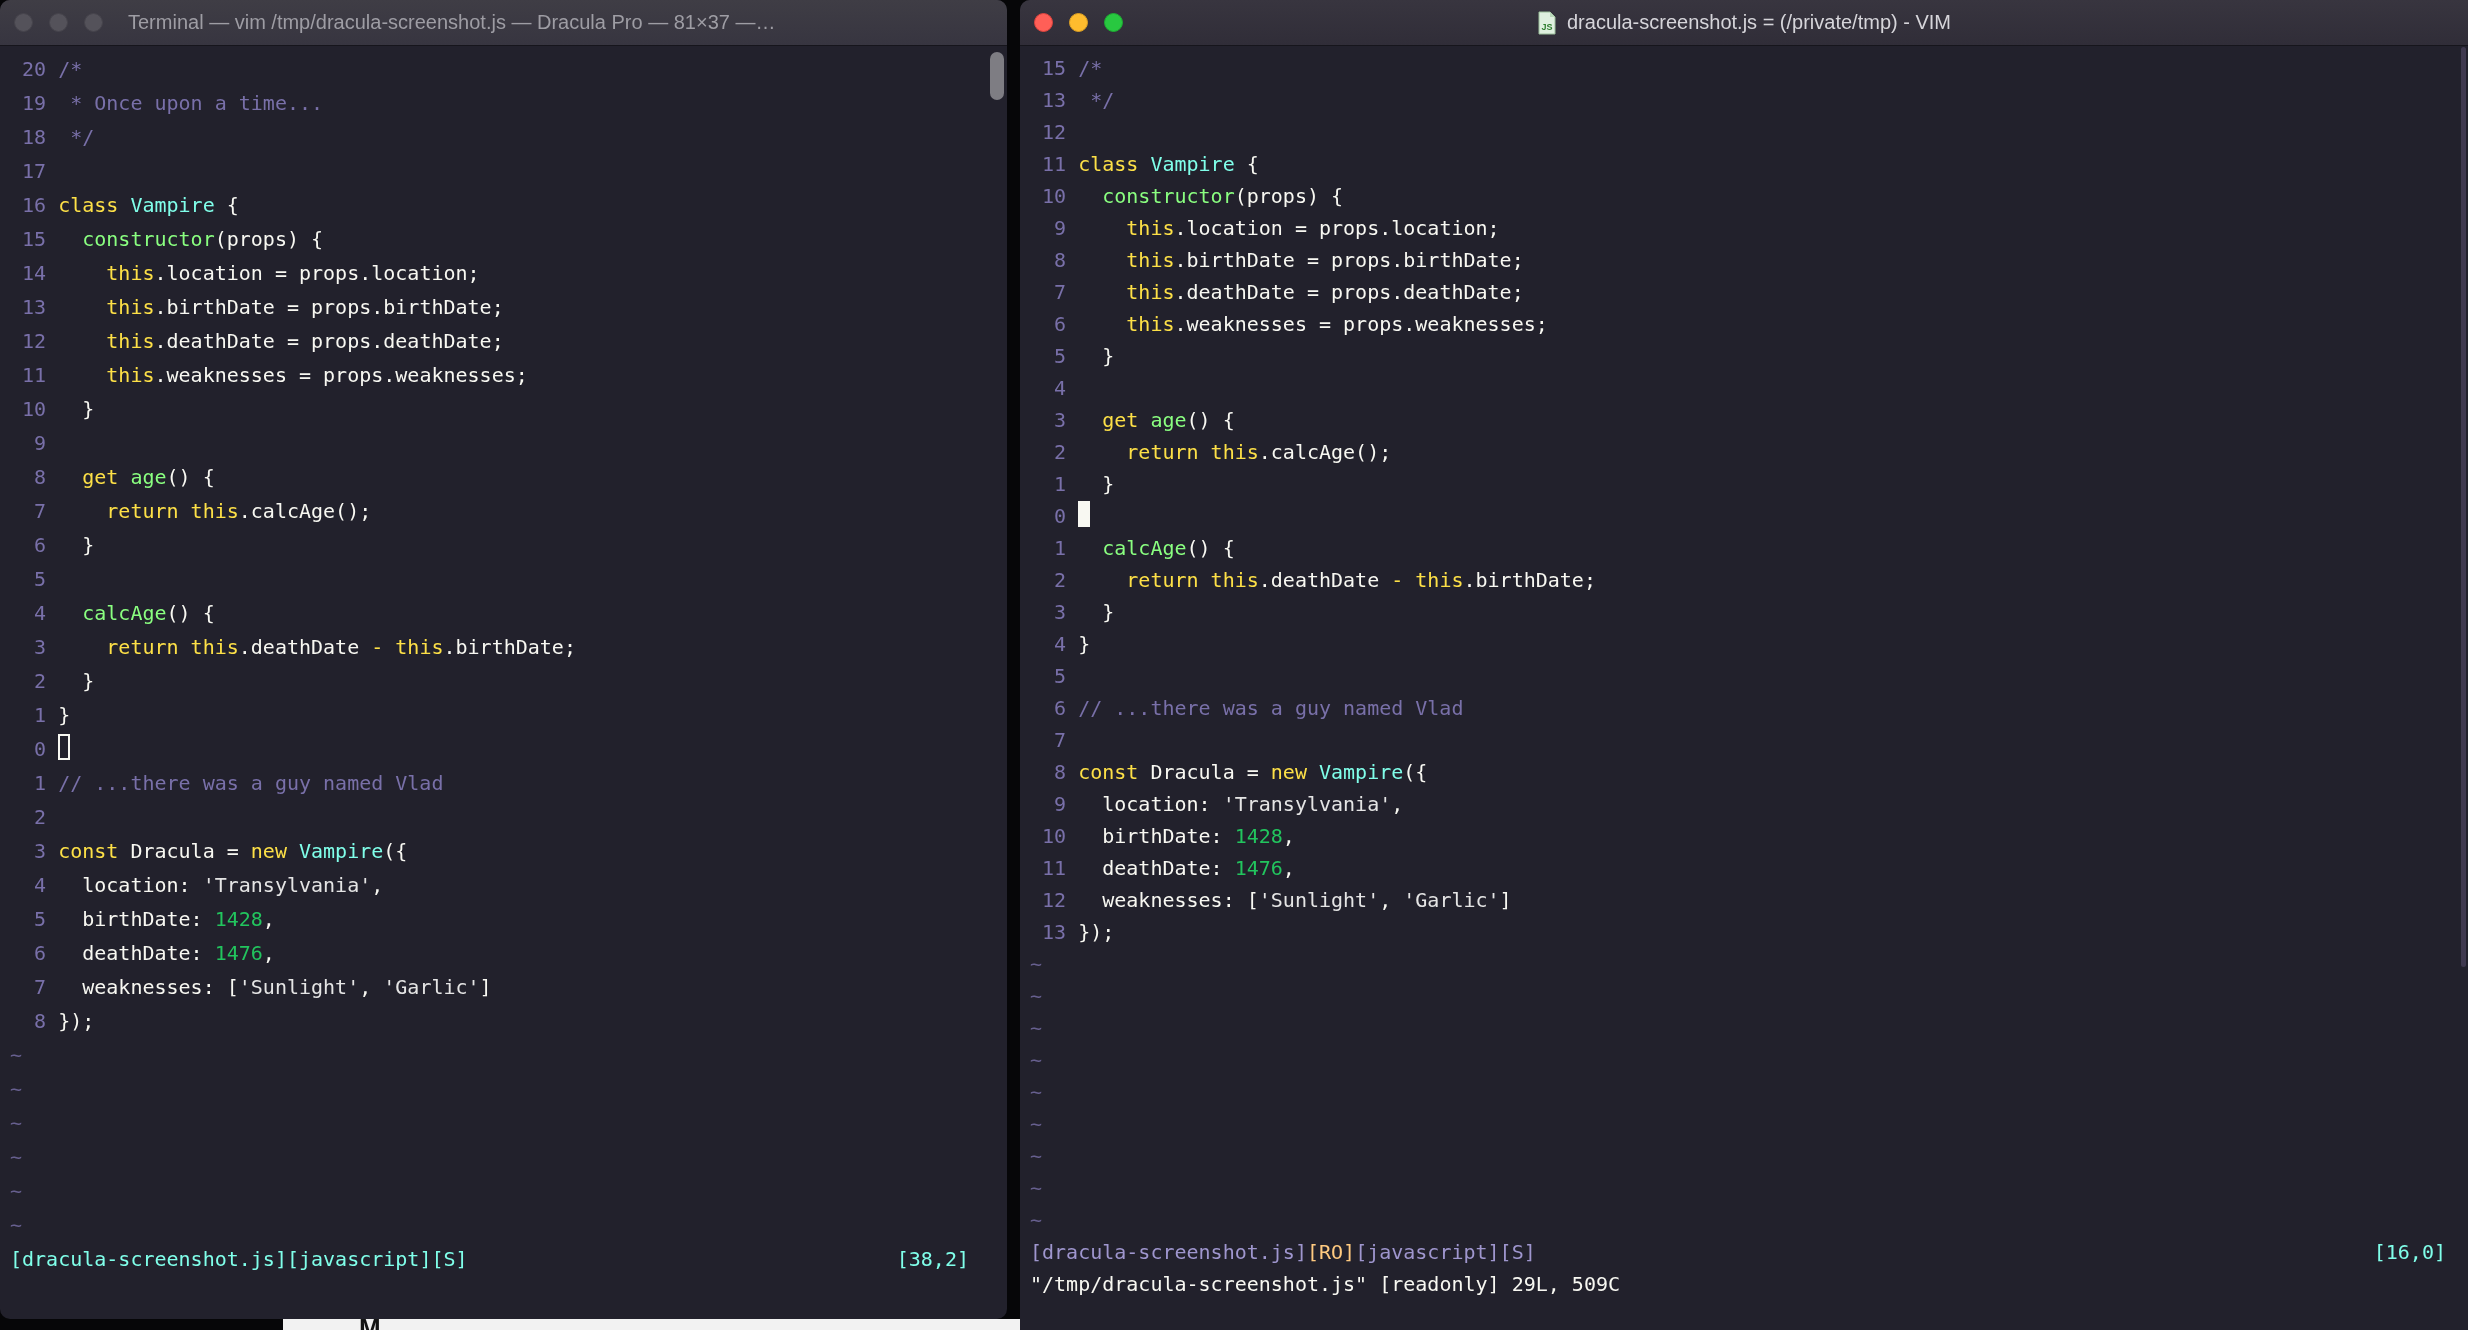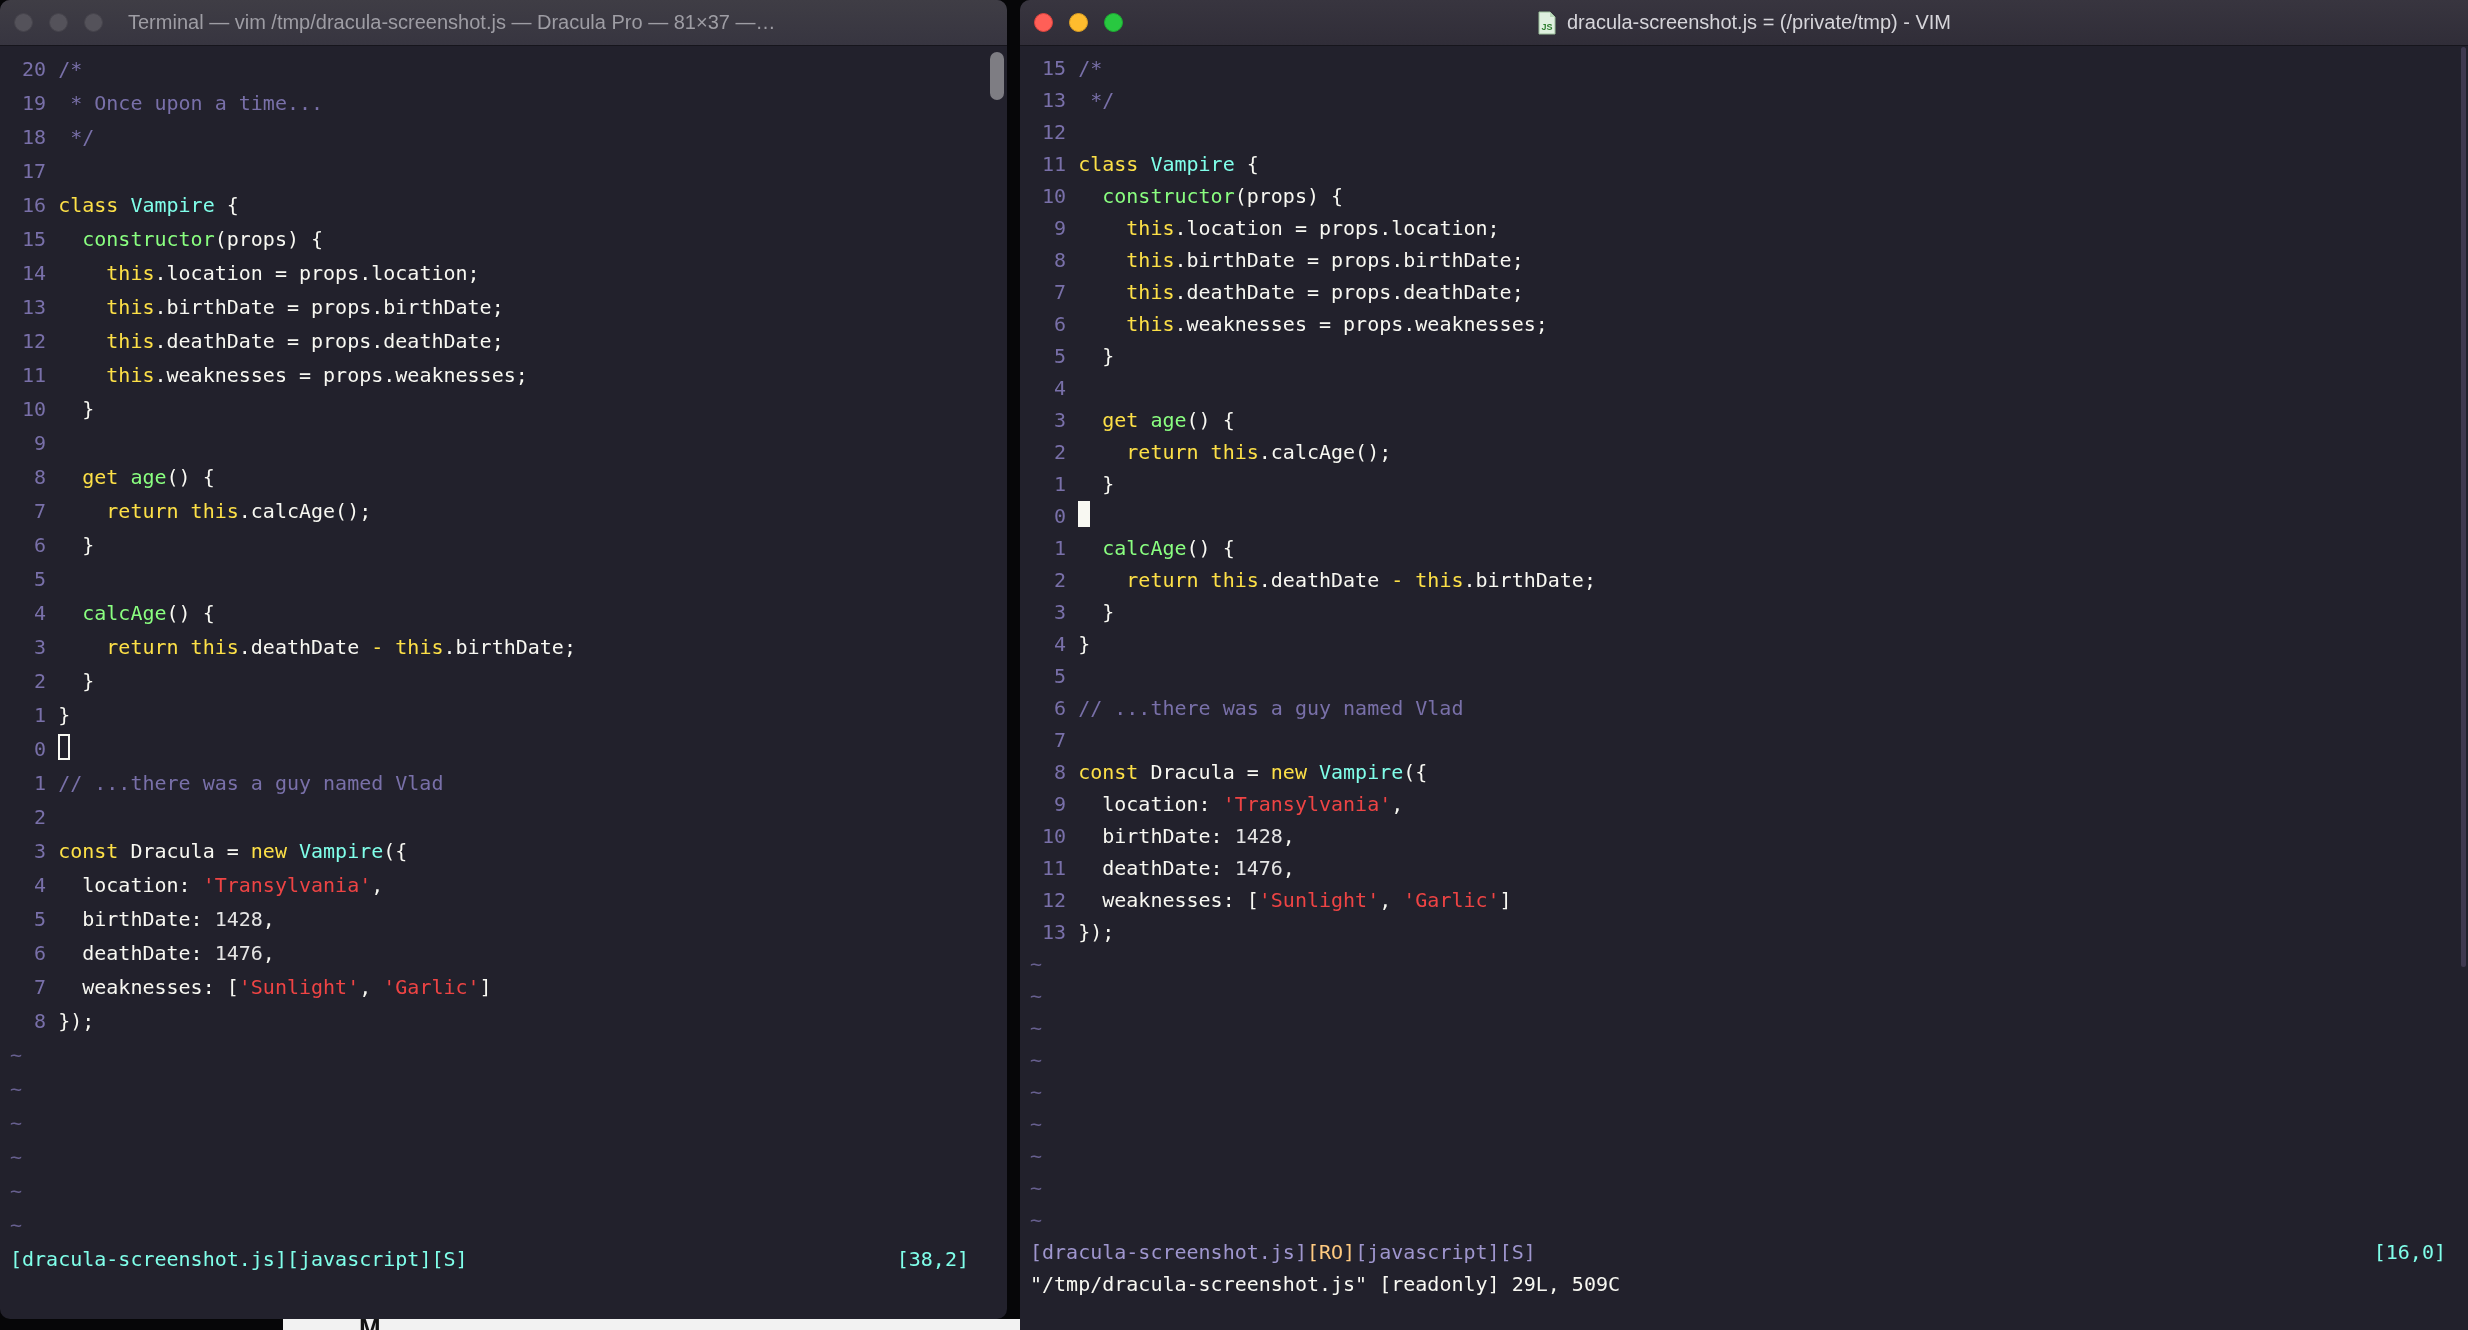--- a/index.html
+++ b/index.html
@@ -36,22 +36,22 @@
   .win-right .row{height:32px;line-height:32px;}
 
   .ln{display:inline-block;width:3ch;text-align:right;margin-right:1ch;color:#7970A9;}
   .tilde{color:#7970A9;opacity:.8;}
 
   
   .c{color:#7970A9;} 
   .k{color:#fde047;} 
   .f{color:#8AFF80;} 
   .t{color:#80FFEA;} 
-  .s{color:#ef4444;} 
-  .n{color:#e5e5e5;} 
+  .s{color:#e5e5e5;} 
+  .n{color:#22c55e;} 
   .w{color:#F8F8F2;} 
 
   .cursor{display:inline-block;width:12px;height:26px;box-sizing:border-box;vertical-align:-4px;}
   .cursor.hollow{border:2px solid #F8F8F2;}
   .cursor.block{background:#F8F8F2;}
 
   .statusline{display:flex;align-items:center;}
   .win-left .statusline span.sl{color:#80FFEA;}
   .win-right .statusline span.sl{color:#9F96CE;}
   .win-right .statusline span.ro{color:#FFCA80;}

